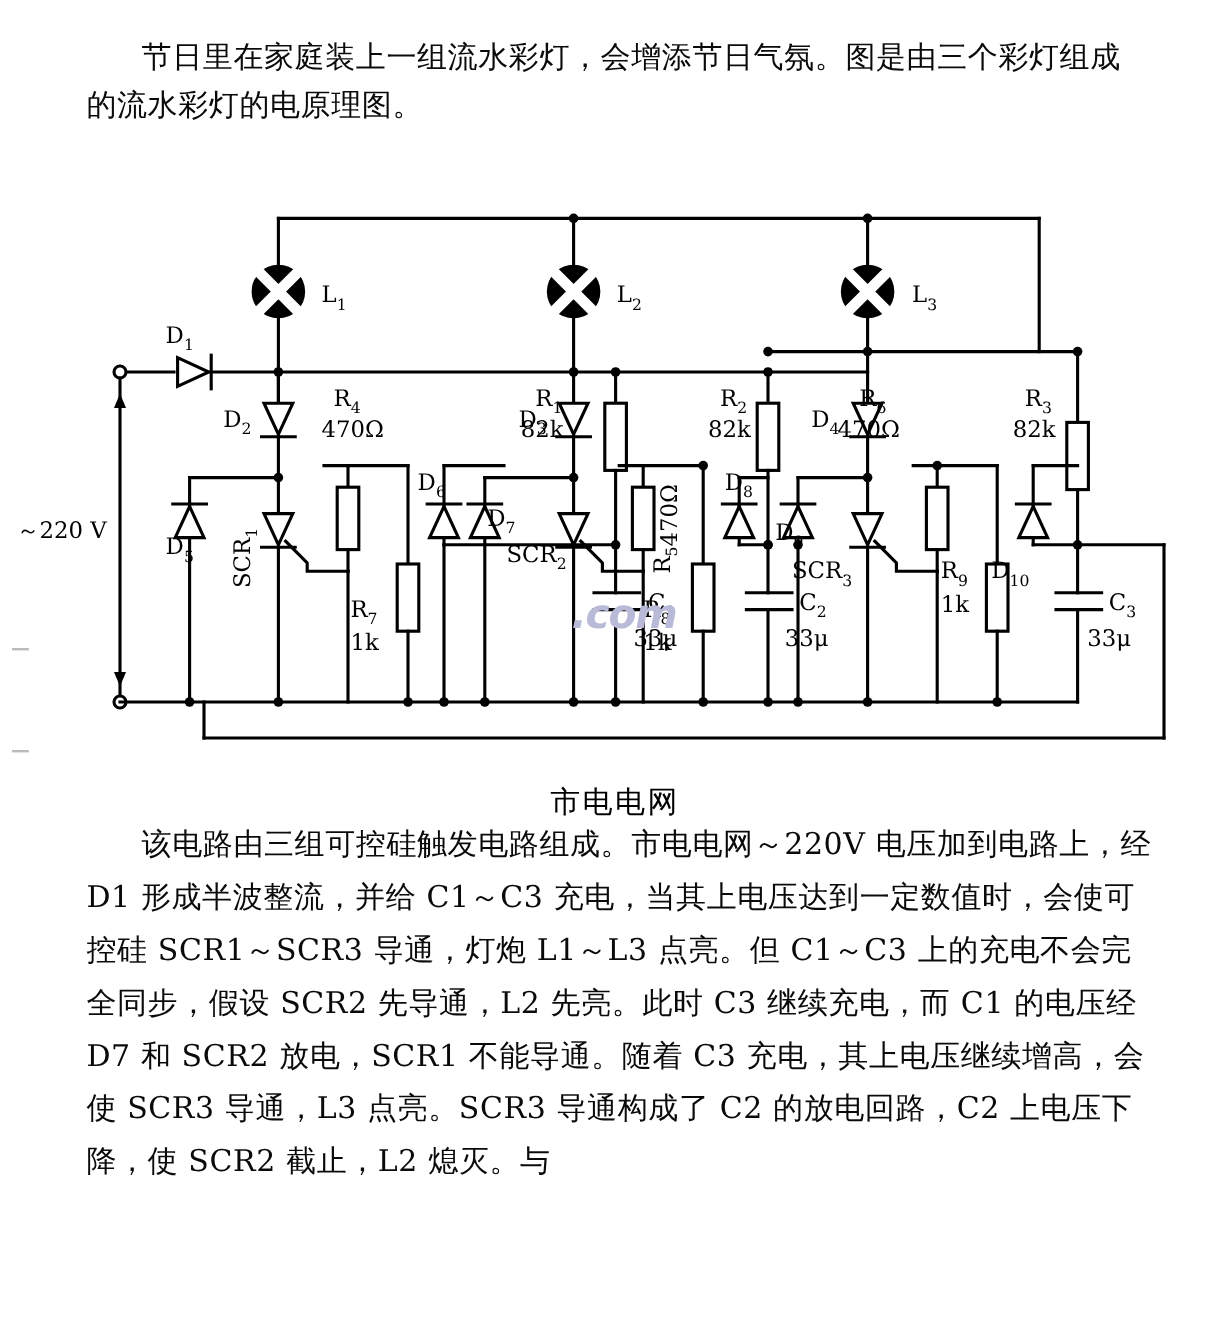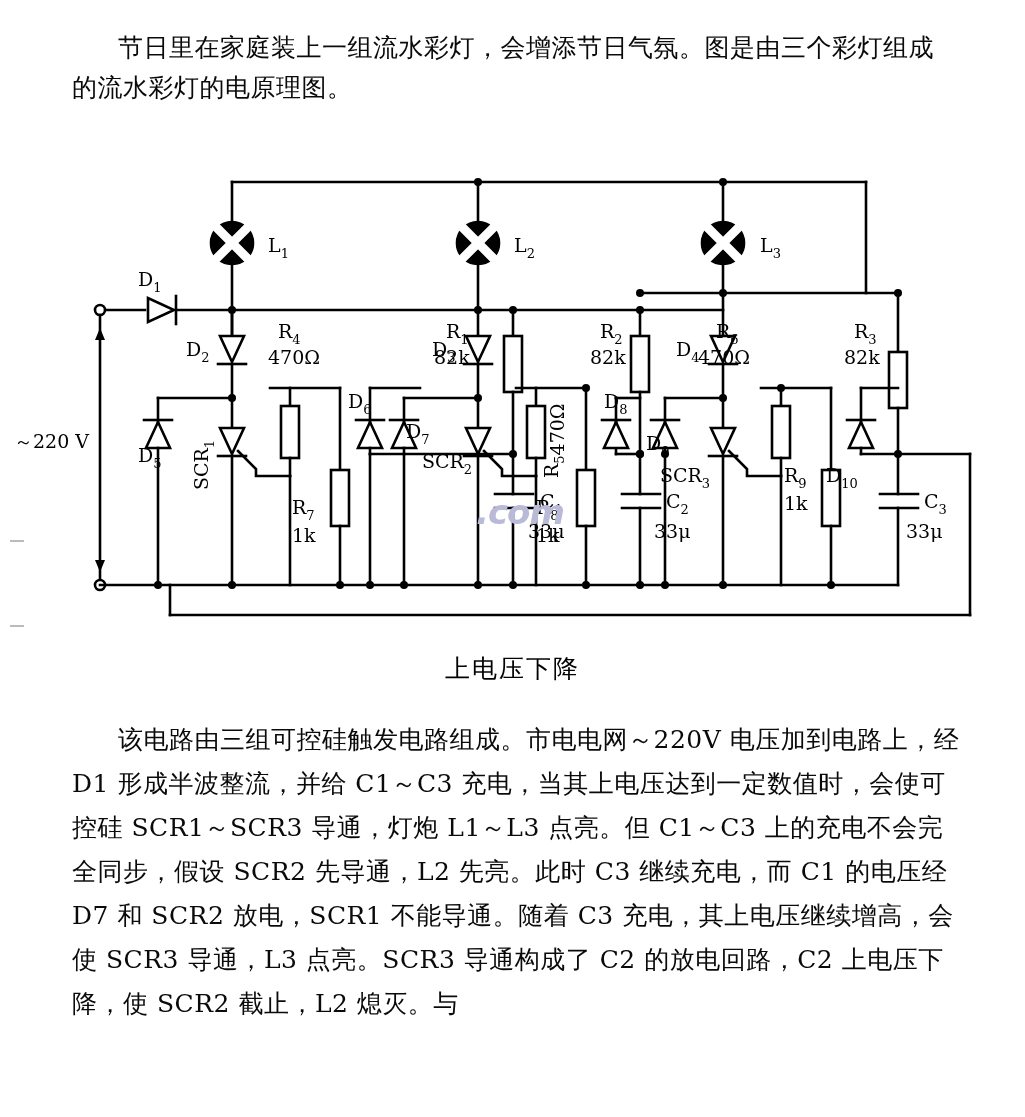--- a/index.html
+++ b/index.html
@@ -14,21 +14,21 @@
   .para{
     position:absolute;
     font-family:"DejaVu Serif","Liberation Serif",serif;
     font-size:25px;
     line-height:40px;
     letter-spacing:0.5px;
     color:#0a0a0a;
     white-space:pre-wrap;
   }
   #intro-para{left:72px;top:28px;width:880px;}
-  #body-para{left:72px;top:718px;width:895px;line-height:44px;}
+  #body-para{left:72px;top:682px;width:895px;line-height:44px;}
   .indent{display:inline-block;width:46px;}
 
   .caption{
     position:absolute;left:0;top:652px;width:1025px;text-align:center;
     font-size:25px;font-family:"DejaVu Serif","Liberation Serif",serif;
     letter-spacing:2px;
   }
 
   
   #schematic{position:absolute;left:0px;top:160px;width:1025px;height:470px;}
@@ -323,19 +323,19 @@
     <text class="lbl" x="654" y="378">33μ</text>
     <text class="lbl" x="924" y="348">C<tspan class="sub" dy="6">3</tspan></text>
     <text class="lbl" x="906" y="378">33μ</text>
   </svg>
   </div>
 
   <div id="watermark">
     <span class="wm3">.com</span>
   </div>
 
-  <div class="caption">上电压下降</div>
+  <div class="caption">市电电网</div>
 
   <div class="para" id="body-para"><span class="indent"></span><span>该电路由三组可控硅触发电路组成。市电电网～220V 电压加到电路上，经 D1 形成半波整流，并给 C1～C3 充电，当其上电压达到一定数值时，会使可控硅 SCR1～SCR3 导通，灯炮 L1～L3 点亮。但 C1～C3 上的充电不会完全同步，假设 SCR2 先导通，L2 先亮。此时 C3 继续充电，而 C1 的电压经 D7 和 SCR2 放电，SCR1 不能导通。随着 C3 充电，其上电压继续增高，会使 SCR3 导通，L3 点亮。SCR3 导通构成了 C2 的放电回路，C2 上电压下降，使 SCR2 截止，L2 熄灭。与</span></div>
 
   <div class="edge-tick" style="top:540px;"></div>
   <div class="edge-tick" style="top:625px;"></div>
 </div>
 
 </body></html>

